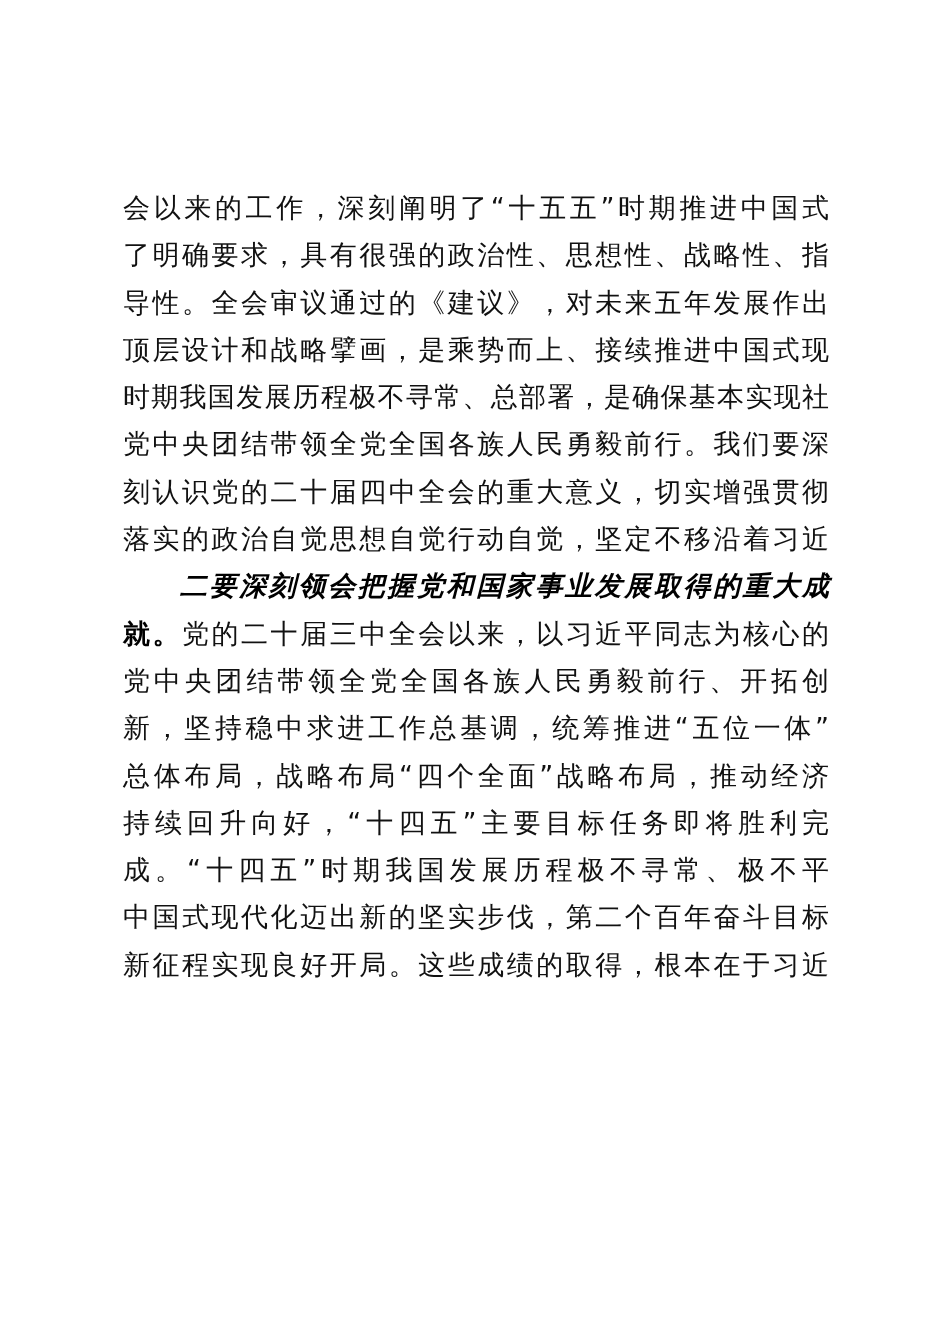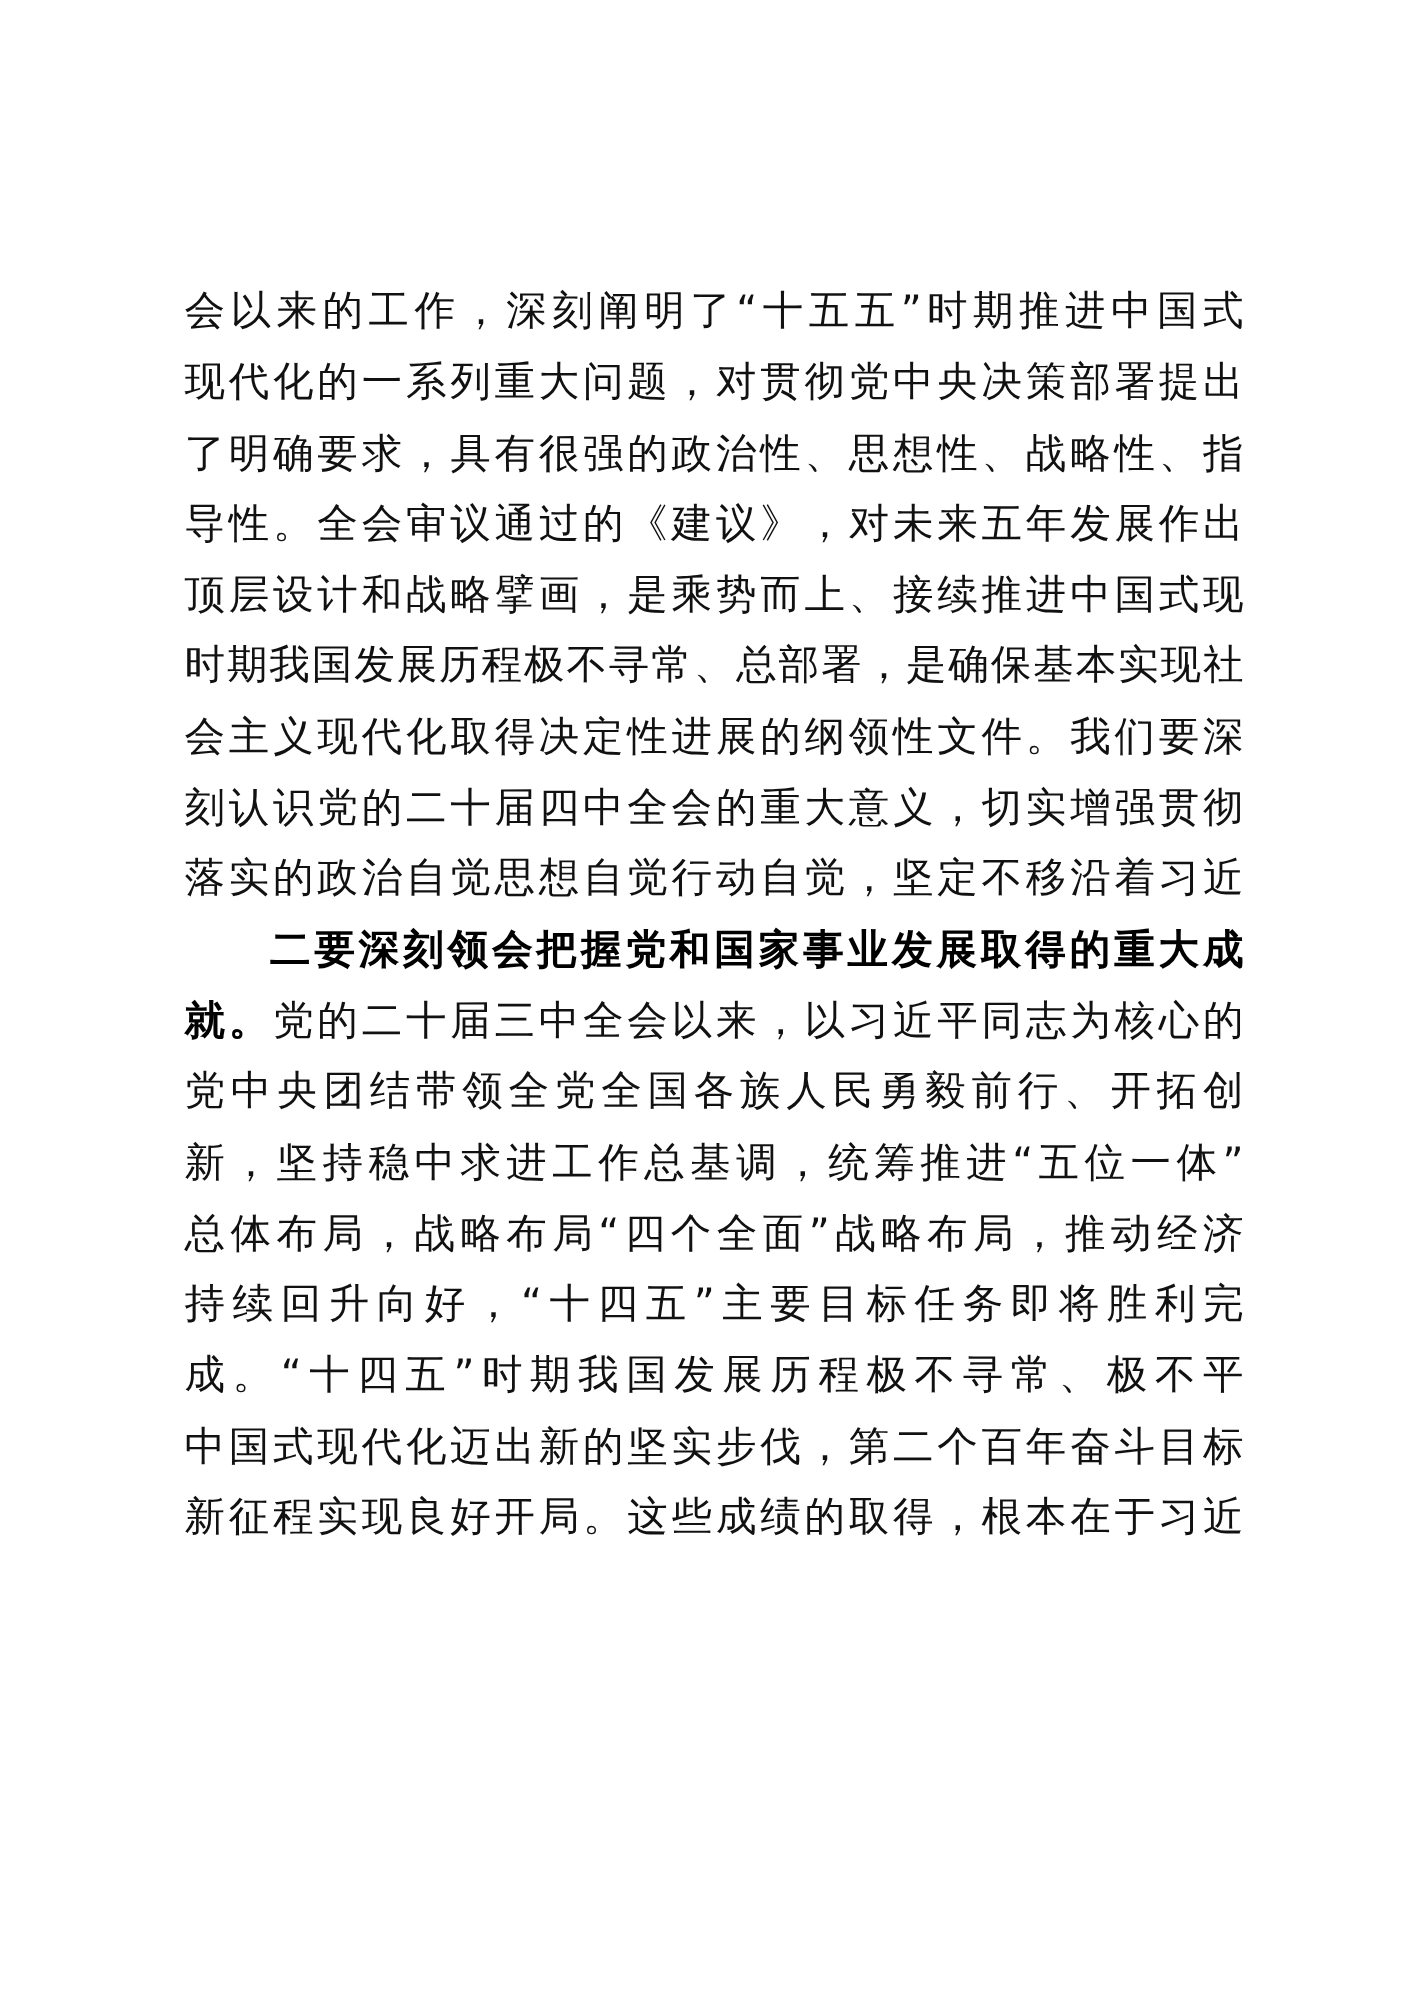--- a/index.html
+++ b/index.html
@@ -36,40 +36,40 @@
       white-space: nowrap;
       text-align: justify;
       text-align-last: justify;
       letter-spacing: 0;
     }
     .line.last {
       text-align-last: left;
     }
     .line.indent {
       padding-left: 57px;
+      font-style: italic;
     }
     .bold {
       font-weight: bold;
       color: #000000;
     }
   </style>
 </head>
 <body>
 
 <div class="page">
   <div class="text-body">
 
     <div>
       <div class="line">会以来的工作，深刻阐明了“十五五”时期推进中国式</div>
-      <div class="line">现代化的一系列重大问题，对贯彻党中央决策部署提出</div>
       <div class="line">了明确要求，具有很强的政治性、思想性、战略性、指</div>
       <div class="line">导性。全会审议通过的《建议》，对未来五年发展作出</div>
       <div class="line">顶层设计和战略擘画，是乘势而上、接续推进中国式现</div>
       <div class="line">时期我国发展历程极不寻常、总部署，是确保基本实现社</div>
-      <div class="line">会主义现代化取得决定性进展的纲领性文件。我们要深</div>
+      <div class="line">党中央团结带领全党全国各族人民勇毅前行。我们要深</div>
       <div class="line">刻认识党的二十届四中全会的重大意义，切实增强贯彻</div>
       <div class="line">落实的政治自觉思想自觉行动自觉，坚定不移沿着习近</div>
     </div>
 
     <div>
       <div class="line indent bold">二要深刻领会把握党和国家事业发展取得的重大成</div>
       <div class="line"><span class="bold">就。</span><span>党的二十届三中全会以来，以习近平同志为核心的</span></div>
       <div class="line">党中央团结带领全党全国各族人民勇毅前行、开拓创</div>
       <div class="line">新，坚持稳中求进工作总基调，统筹推进“五位一体”</div>
       <div class="line">总体布局，战略布局“四个全面”战略布局，推动经济</div>

